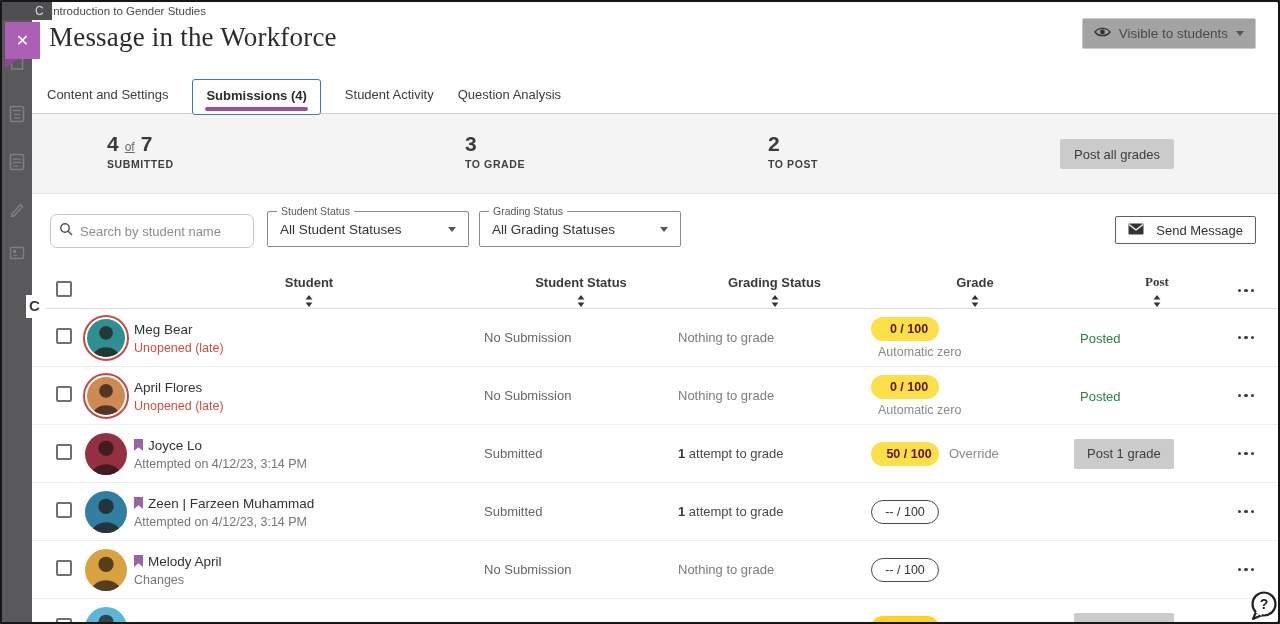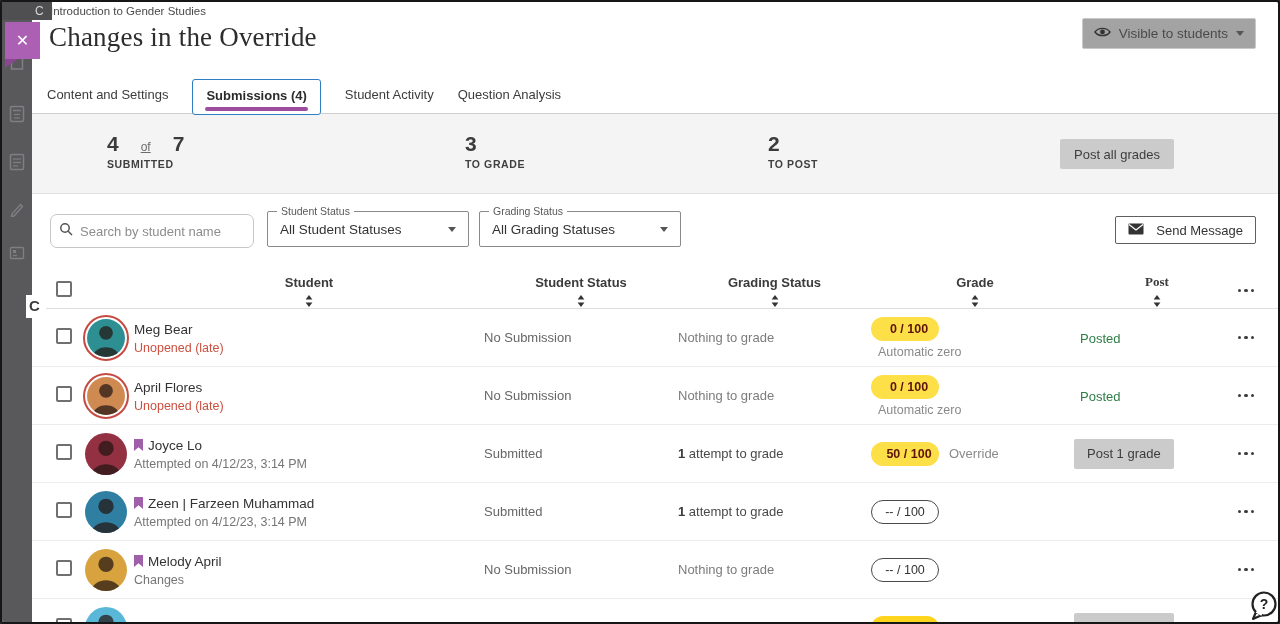--- a/index.html
+++ b/index.html
@@ -39,21 +39,21 @@
   .tab { font-size:13px; color:#3c3c3c; padding-top:10px; cursor:pointer; white-space:nowrap; }
   .tab.active { position:relative; font-weight:700; color:#2b2b2b; border:1px solid #2e7ec1; border-radius:3px;
             padding:8px 13px 11px; margin-top:2px; background:#fff; z-index:2; }
   .tab.active::after { content:""; position:absolute; left:12px; right:12px; bottom:3px; height:4px;
             background:#9c4d9e; border-radius:2px; }
 
   
   .stats { position:relative; height:80px; background:#f4f4f4; border-bottom:1px solid #e2e2e2; }
   .stat { position:absolute; top:18px; }
   .stat-num { font-size:21px; font-weight:700; color:#3b3b3b; }
-  .stat-of { font-size:12px; color:#6b6b6b; margin:0 22px;text-decoration:underline; }
+  .stat-of { font-size:12px; color:#6b6b6b; margin:0 6px;text-decoration:underline; }
   .stat-label { font-size:10.5px; font-weight:700; letter-spacing:.6px; color:#3f3f3f; margin-top:2px; }
   .post-all-btn { position:absolute; top:25px; right:104px; height:30px; padding:0 14px; background:#cbcbcb;
             border:none; border-radius:2px; font-size:13px; color:#3d3d3d; cursor:pointer; }
 
   
   .filters { position:relative; margin-top:17px; height:36px; padding-left:18px; display:flex; }
   .search-box { margin-top:3px; width:204px; height:33px; border:1px solid #c6c6c6; border-radius:7px;
             display:flex; align-items:center; padding:16px 8px; gap:7px; background:#fff; }
   .search-box input { border:none; outline:none; width:100%; font-size:13px; color:#333;
             font-family:"Liberation Sans", sans-serif; }
@@ -153,21 +153,21 @@
   <div class="bottom-letter-patch">C</div>
 
   <div class="close-tab">
     <span>✕</span>
   </div>
 
   <div class="panel">
 
     <div class="hdr">
       <div class="breadcrumb">Introduction to Gender Studies</div>
-      <div class="page-title">Changes in the Override</div>
+      <div class="page-title">Message in the Workforce</div>
       <button class="visibility-btn">
         <span>
           <svg width="17" height="12" viewBox="0 0 17 12">
               <path d="M1 6 C4.5 1.2 12.5 1.2 16 6 C12.5 10.8 4.5 10.8 1 6 Z" fill="none" stroke="#333" stroke-width="1.4"></path>
               <circle cx="8.5" cy="6" r="2.4" fill="#333"></circle>
             </svg>
         </span>
         <span>Visible to students</span>
         <span class="caret"></span>
       </button>

